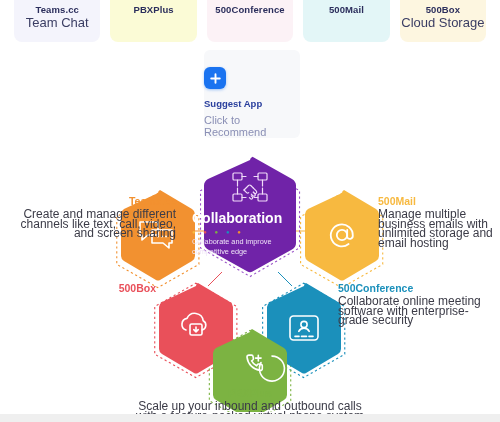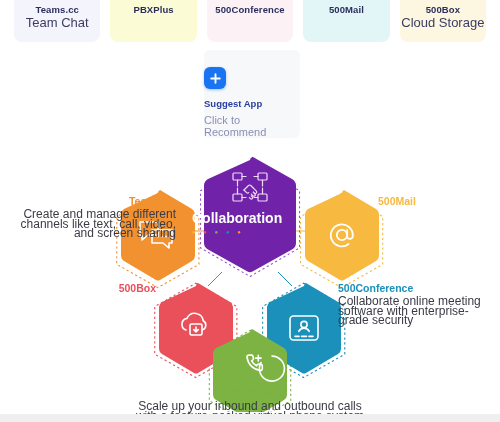--- a/index.html
+++ b/index.html
@@ -206,29 +206,31 @@
 
     <div class="center-text">
       <div class="center-title">Collaboration</div>
       <div class="center-dots">
         <span style="color:#f7b940">●</span>
         <span style="color:#e9505a">●</span>
         <span style="color:#7cb342">●</span>
         <span style="color:#1b90bb">●</span>
         <span style="color:#f29130">●</span>
       </div>
+      <div class="center-sub">Collaborate and improve competitive edge</div>
     </div>
 
     <div class="hexlabel lbl-teams">
       <div class="ht" id="t-teams" style="color: rgb(242, 145, 48);">Teams.cc</div>
       <div class="hd">Create and manage different channels like text, call, video, and screen sharing</div>
     </div>
 
     <div class="hexlabel lbl-mail">
       <div class="ht" id="t-mail" style="color: rgb(247, 185, 64);">500Mail</div>
+      <div class="hd">Manage multiple business emails with unlimited storage and email hosting</div>
     </div>
 
     <div class="hexlabel lbl-box">
       <div class="ht" id="t-box" style="color: rgb(233, 80, 90);">500Box</div>
     </div>
 
     <div class="hexlabel lbl-conf">
       <div class="ht" id="t-conf" style="color: rgb(27, 144, 187);">500Conference</div>
       <div class="hd">Collaborate online meeting software with enterprise-grade security</div>
     </div>

